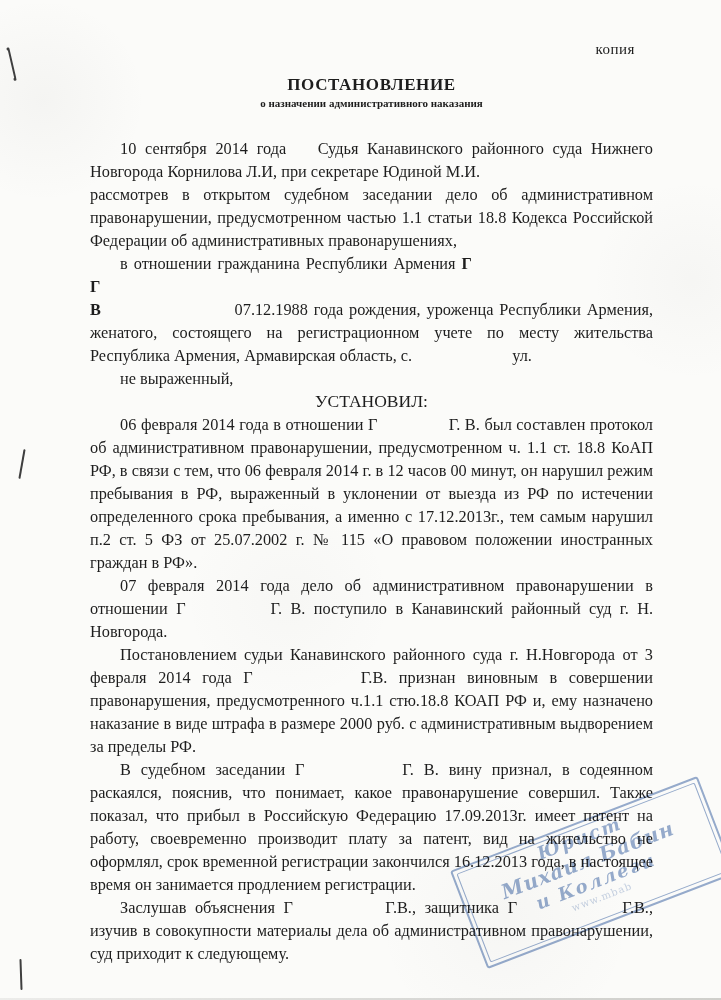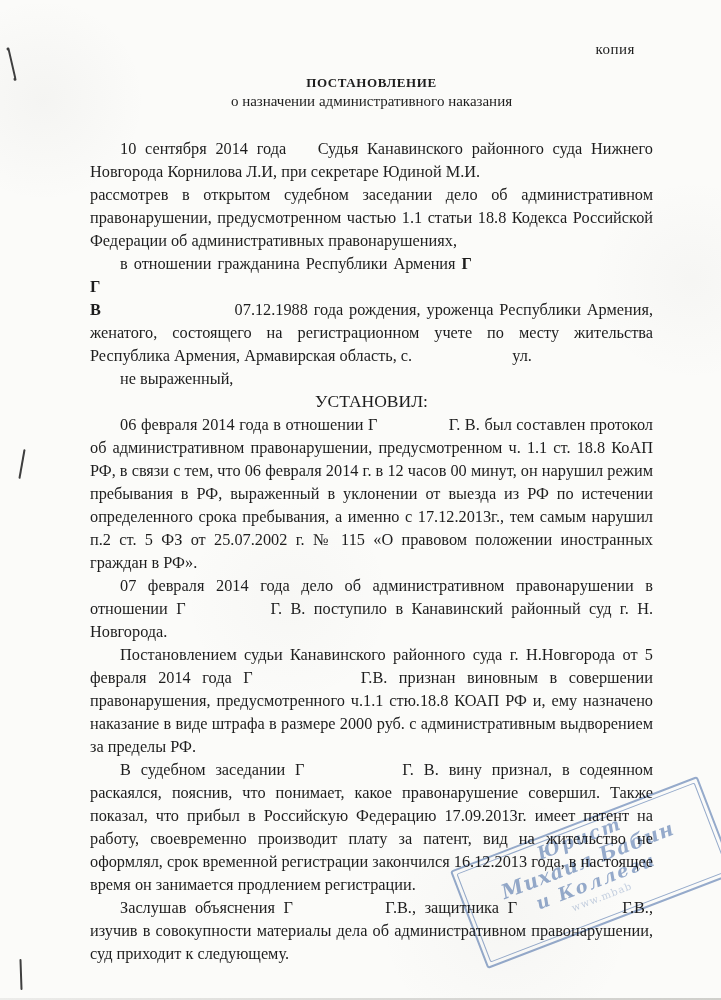--- a/index.html
+++ b/index.html
@@ -22,24 +22,24 @@
     background:linear-gradient(to right, #ececea 0%, #d9d9d6 55%, #cfcfcb 100%);
   }
   .copy-label{
     position:absolute;top:41px;right:86px;
     font-size:15px;letter-spacing:0.5px;
   }
   .head-block{
     position:absolute;left:90px;right:68px;top:75px;text-align:center;
   }
   .doc-title{
-    font-weight:bold;font-size:13px;letter-spacing:0.6px;margin:0;
+    font-weight:bold;font-size:17px;letter-spacing:0.6px;margin:0;
   }
   .doc-subtitle{
-    font-weight:normal;font-size:15px;margin:2px 0 0 0;
+    font-weight:bold;font-size:11px;margin:2px 0 0 0;
   }
   .doc-body{
     position:absolute;left:90px;right:68px;top:137px;
     font-size:16.3px;line-height:23px;text-align:justify;
   }
   .doc-body p{margin:0;}
   .doc-body p.indent{text-indent:30px;}
   .heading{
     text-align:center;font-weight:normal;font-size:17.5px;
   }
@@ -93,21 +93,21 @@
 
   <div class="doc-body">
       <p class="indent"><span>10 сентября 2014 года</span> <span class="gap" style="width: 14px;"></span> <span>Судья Канавинского районного суда Нижнего Новгорода Корнилова Л.И, при секретаре Юдиной М.И.</span> </p>
       <p class=""><span>рассмотрев в открытом судебном заседании дело об административном правонарушении, предусмотренном частью 1.1 статьи 18.8 Кодекса Российской Федерации об административных правонарушениях,</span> </p>
       <p class="indent"><span>в отношении гражданина Республики Армения </span> <span class="bold">Г</span> <span class="gap" style="width: 175px;"></span> <span class="bold">Г</span> </p>
       <p class=""><span class="bold">В</span> <span class="gap" style="width: 122px;"></span> <span>07.12.1988 года рождения, уроженца Республики Армения, женатого, состоящего на регистрационном учете по месту жительства Республика Армения, Армавирская область, с.</span> <span class="gap" style="width: 92px;"></span> <span>ул.</span> </p>
       <p class="indent"><span>не выраженный,</span> </p>
       <div class="heading">УСТАНОВИЛ:</div>
       <p class="indent"><span>06 февраля 2014 года в отношении Г</span> <span class="gap" style="width: 62px;"></span> <span>Г. В. был составлен протокол об административном правонарушении, предусмотренном ч. 1.1 ст. 18.8 КоАП РФ, в связи с тем, что 06 февраля 2014 г. в 12 часов 00 минут, он нарушил режим пребывания в РФ, выраженный в уклонении от выезда из РФ по истечении определенного срока пребывания, а именно с 17.12.2013г., тем самым нарушил п.2 ст. 5 ФЗ от 25.07.2002 г. № 115 «О правовом положении иностранных граждан в РФ».</span> </p>
       <p class="indent"><span>07 февраля 2014 года дело об административном правонарушении в отношении Г</span> <span class="gap" style="width: 68px;"></span> <span>Г. В. поступило в Канавинский районный суд г. Н. Новгорода.</span> </p>
-      <p class="indent"><span>Постановлением судьи Канавинского районного суда г. Н.Новгорода от 5 февраля 2014 года Г</span> <span class="gap" style="width: 85px;"></span> <span>Г.В. признан виновным в совершении правонарушения, предусмотренного ч.1.1 стю.18.8 КОАП РФ и, ему назначено наказание в виде штрафа в размере 2000 руб. с административным выдворением за пределы РФ.</span> </p>
+      <p class="indent"><span>Постановлением судьи Канавинского районного суда г. Н.Новгорода от 3 февраля 2014 года Г</span> <span class="gap" style="width: 85px;"></span> <span>Г.В. признан виновным в совершении правонарушения, предусмотренного ч.1.1 стю.18.8 КОАП РФ и, ему назначено наказание в виде штрафа в размере 2000 руб. с административным выдворением за пределы РФ.</span> </p>
       <p class="indent"><span>В судебном заседании Г</span> <span class="gap" style="width: 78px;"></span> <span>Г. В. вину признал, в содеянном раскаялся, пояснив, что понимает, какое правонарушение совершил. Также показал, что прибыл в Российскую Федерацию 17.09.2013г. имеет патент на работу, своевременно производит плату за патент, вид на жительство не оформлял, срок временной регистрации закончился 16.12.2013 года, в настоящее время он занимается продлением регистрации.</span> </p>
       <p class="indent"><span>Заслушав объяснения Г</span> <span class="gap" style="width: 75px;"></span> <span>Г.В., защитника Г</span> <span class="gap" style="width: 88px;"></span> <span>Г.В., изучив в совокупности материалы дела об административном правонарушении, суд приходит к следующему.</span> </p>
     </div>
 
   <div class="stamp" style="color: rgb(125, 152, 196);">
     <div class="stamp-line1">Юрист</div>
     <div class="stamp-line2">Михаил Бабин</div>
     <div class="stamp-line3">и Коллеги</div>
     <div class="stamp-url">www.mbab</div>
   </div>

